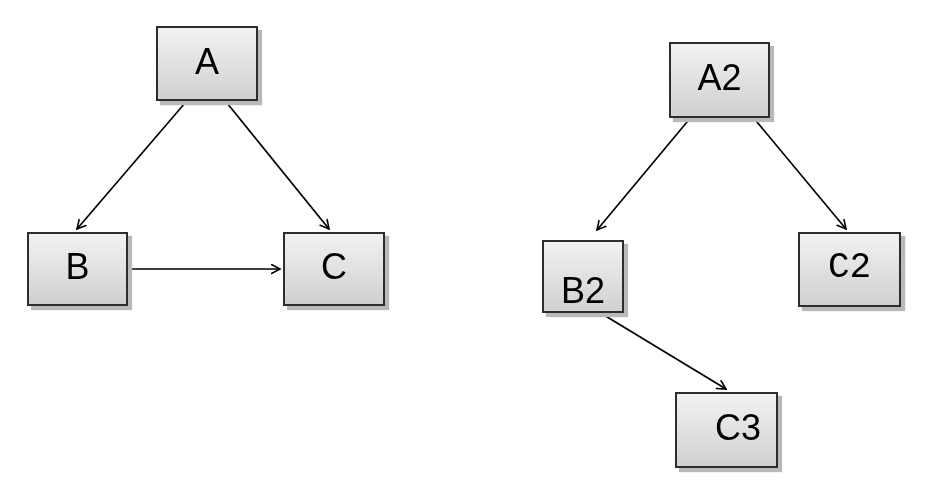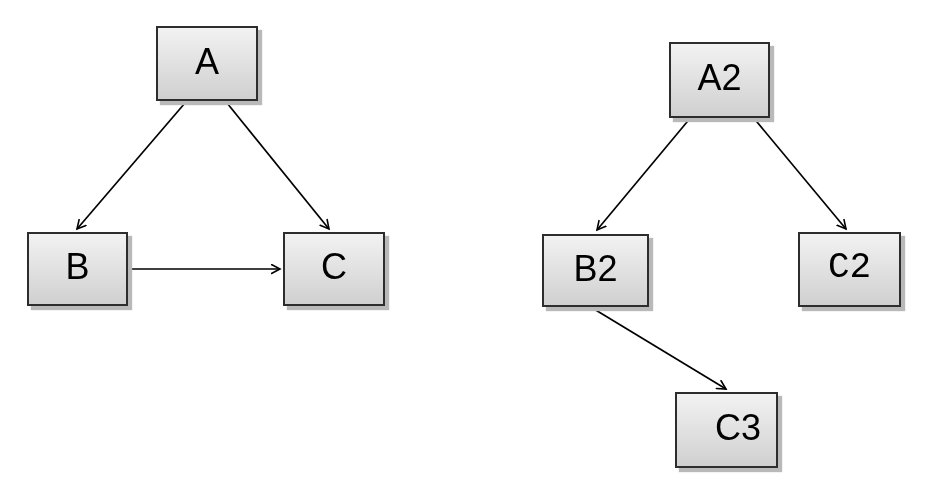--- a/index.html
+++ b/index.html
@@ -74,21 +74,21 @@
       </div>
       <div class="node" style="left: 27px; top: 232px; width: 101px; height: 74px;">
         <span class="node-label">B</span>
       </div>
       <div class="node" style="left: 283px; top: 232px; width: 102px; height: 74px;">
         <span class="node-label">C</span>
       </div>
       <div class="node" style="left: 669px; top: 42px; width: 101px; height: 76px;">
         <span class="node-label">A2</span>
       </div>
-      <div class="node" style="left: 542px; top: 234px; width: 107px; height: 73px;">
+      <div class="node" style="left: 542px; top: 240px; width: 82px; height: 73px; align-items: flex-end;">
         <span class="node-label">B2</span>
       </div>
       <div class="node" style="left: 798px; top: 232px; width: 103px; height: 75px; font-family: Liberation Mono, monospace;">
         <span class="node-label">C2</span>
       </div>
       <div class="node" style="left: 675px; top: 392px; width: 103px; height: 76px; padding-left: 23px;">
         <span class="node-label">C3</span>
       </div>
     </div>
 </div>

